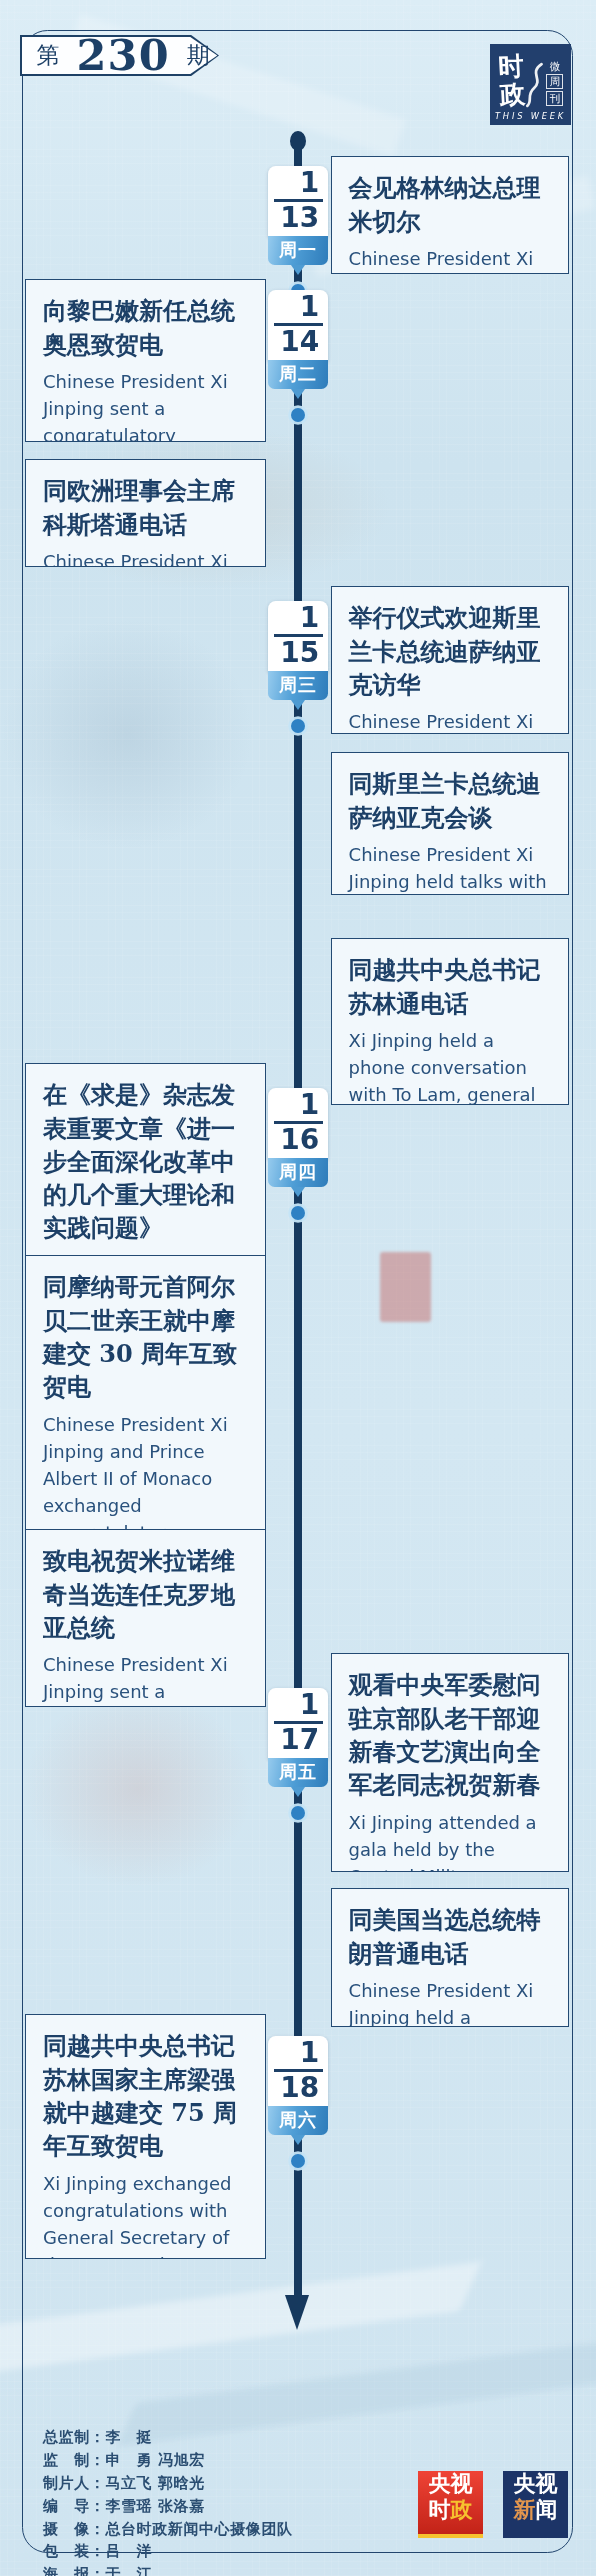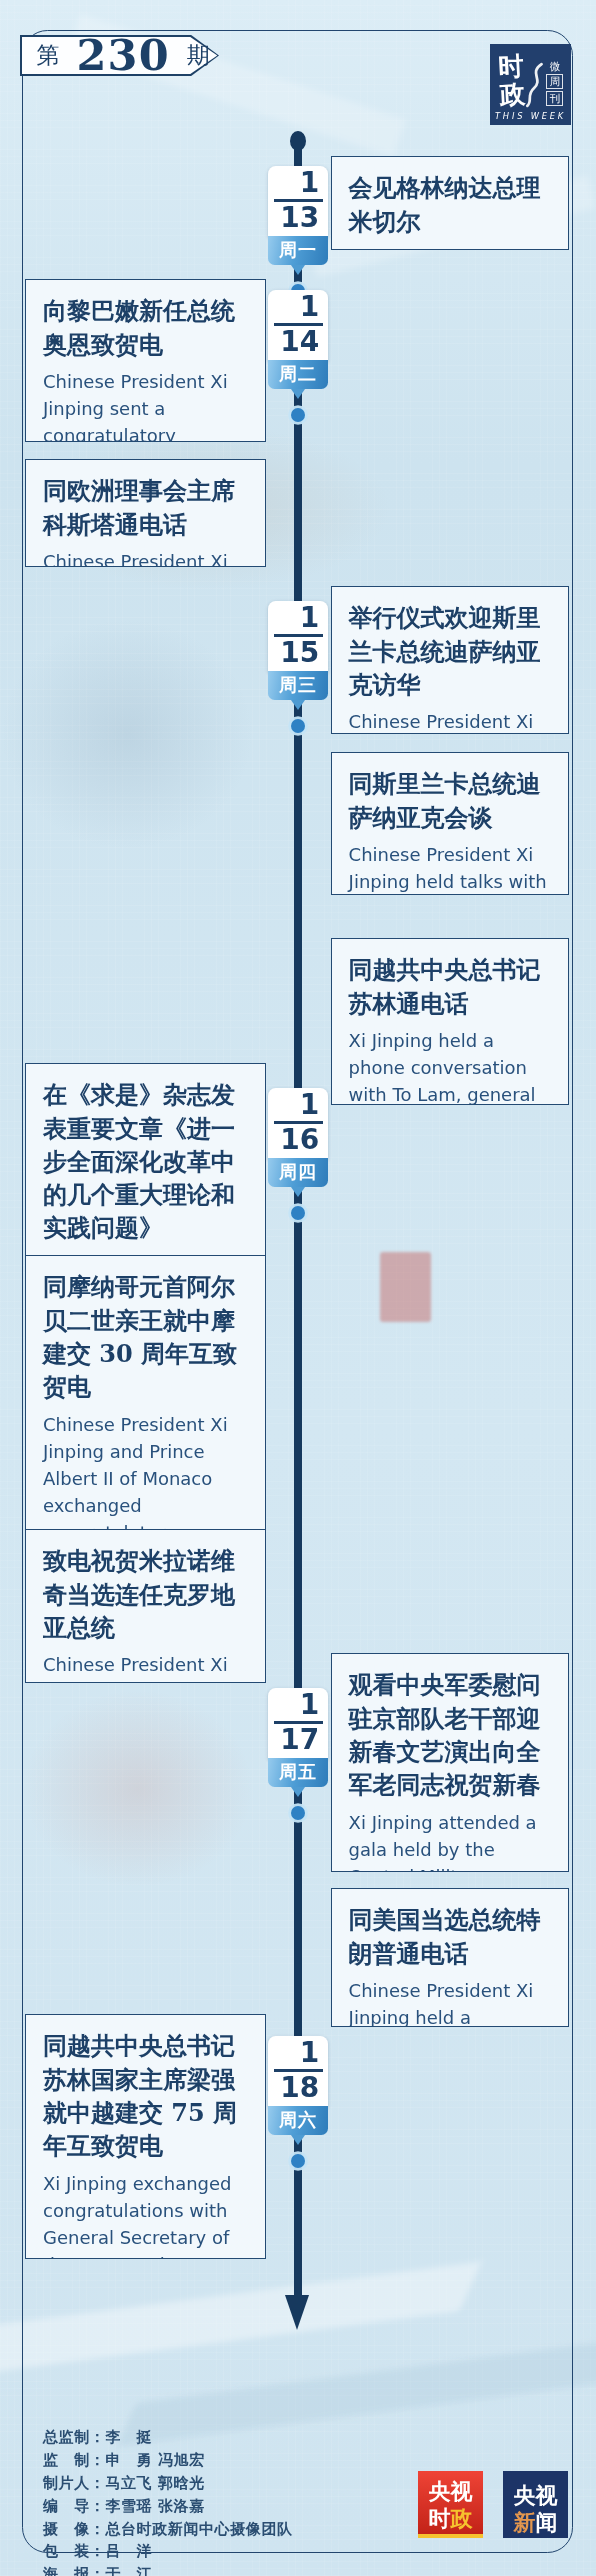--- a/index.html
+++ b/index.html
@@ -58,22 +58,22 @@
   .card.left{left:25.4px;width:241px;}
   .card.right{left:331px;width:238px;}
   .card h3{font-family:"DejaVu Serif","Liberation Serif",serif;font-size:24px;line-height:1.38;
     color:#1d4067;font-weight:700;margin:0 0 7.7px 0;}
   .card p{font-size:18px;line-height:1.5;color:#29517c;margin:0;}
   
   .credits{position:absolute;left:43px;top:2428px;color:#2b4e72;font-size:15px;font-weight:600;}
   .credits div{margin-bottom:3.9px;letter-spacing:0.6px;}
   
   .badge{position:absolute;top:2471px;width:65px;height:67px;box-sizing:border-box;
-    display:flex;flex-direction:column;align-items:center;justify-content:flex-end;
-    font-weight:bold;font-size:22px;color:#fff;line-height:1.2;font-family:Liberation Mono, monospace;}
+    display:flex;flex-direction:column;align-items:center;justify-content:flex-start;
+    font-weight:bold;font-size:22px;color:#fff;line-height:1.2;}
   .badge-red{left:418px;background:linear-gradient(180deg,#ef4336,#c22318);border-bottom:4.4px solid #f6c22e;}
   .badge-navy{left:503px;background:#1c3467;}
   .accent-yellow{color:#f6c22e;}
   .accent-orange{color:#e2964e;}
 </style>
 </head>
 <body>
 
 <div class="page">
 
@@ -176,21 +176,21 @@
     <div class="box">
         <div class="num">1</div>
       <div class="bar"></div>
       <div class="num">18</div>
       </div>
     <div class="wk">周六</div>
     <div class="pointer"></div>
     <div class="node"></div>
   </div>
 
-  <div class="card right" style="top:156px;height:94px">
+  <div class="card right" style="top:156px;height:118px">
     <h3>会见格林纳达总理米切尔</h3>
     <p>Chinese President Xi Jinping met with Prime Minister of Grenada Dickon Mitchell in Beijing.</p>
   </div>
 
   <div class="card left" style="top:279px;height:163px">
     <h3>向黎巴嫩新任总统奥恩致贺电</h3>
     <p>Chinese President Xi Jinping sent a congratulatory message to Joseph Aoun on his assumption of the presidency of Lebanon.</p>
   </div>
 
   <div class="card left" style="top:459px;height:108px">
@@ -216,21 +216,21 @@
   <div class="card left" style="top:1063px;height:196px">
     <h3>在《求是》杂志发表重要文章《进一步全面深化改革中的几个重大理论和实践问题》</h3>
     <p>An article by Xi Jinping on further deepening reform comprehensively was published in this year's second issue of Qiushi Journal.</p>
   </div>
 
   <div class="card left" style="top:1255px;height:276px">
     <h3>同摩纳哥元首阿尔贝二世亲王就中摩建交 30 周年互致贺电</h3>
     <p>Chinese President Xi Jinping and Prince Albert II of Monaco exchanged congratulatory messages to celebrate the 30th anniversary of the establishment of China-Monaco diplomatic ties.</p>
   </div>
 
-  <div class="card left" style="top:1529px;height:154px">
+  <div class="card left" style="top:1529px;height:178px">
     <h3>致电祝贺米拉诺维奇当选连任克罗地亚总统</h3>
     <p>Chinese President Xi Jinping sent a congratulatory message to Zoran Milanovic on his reelection as Croatian president.</p>
   </div>
 
   <div class="card right" style="top:1653px;height:219px">
     <h3>观看中央军委慰问驻京部队老干部迎新春文艺演出向全军老同志祝贺新春</h3>
     <p>Xi Jinping attended a gala held by the Central Military Commission for retired military officers. Xi extended Spring Festival greetings to the country's military veterans.</p>
   </div>
 
   <div class="card right" style="top:1888px;height:139px">

